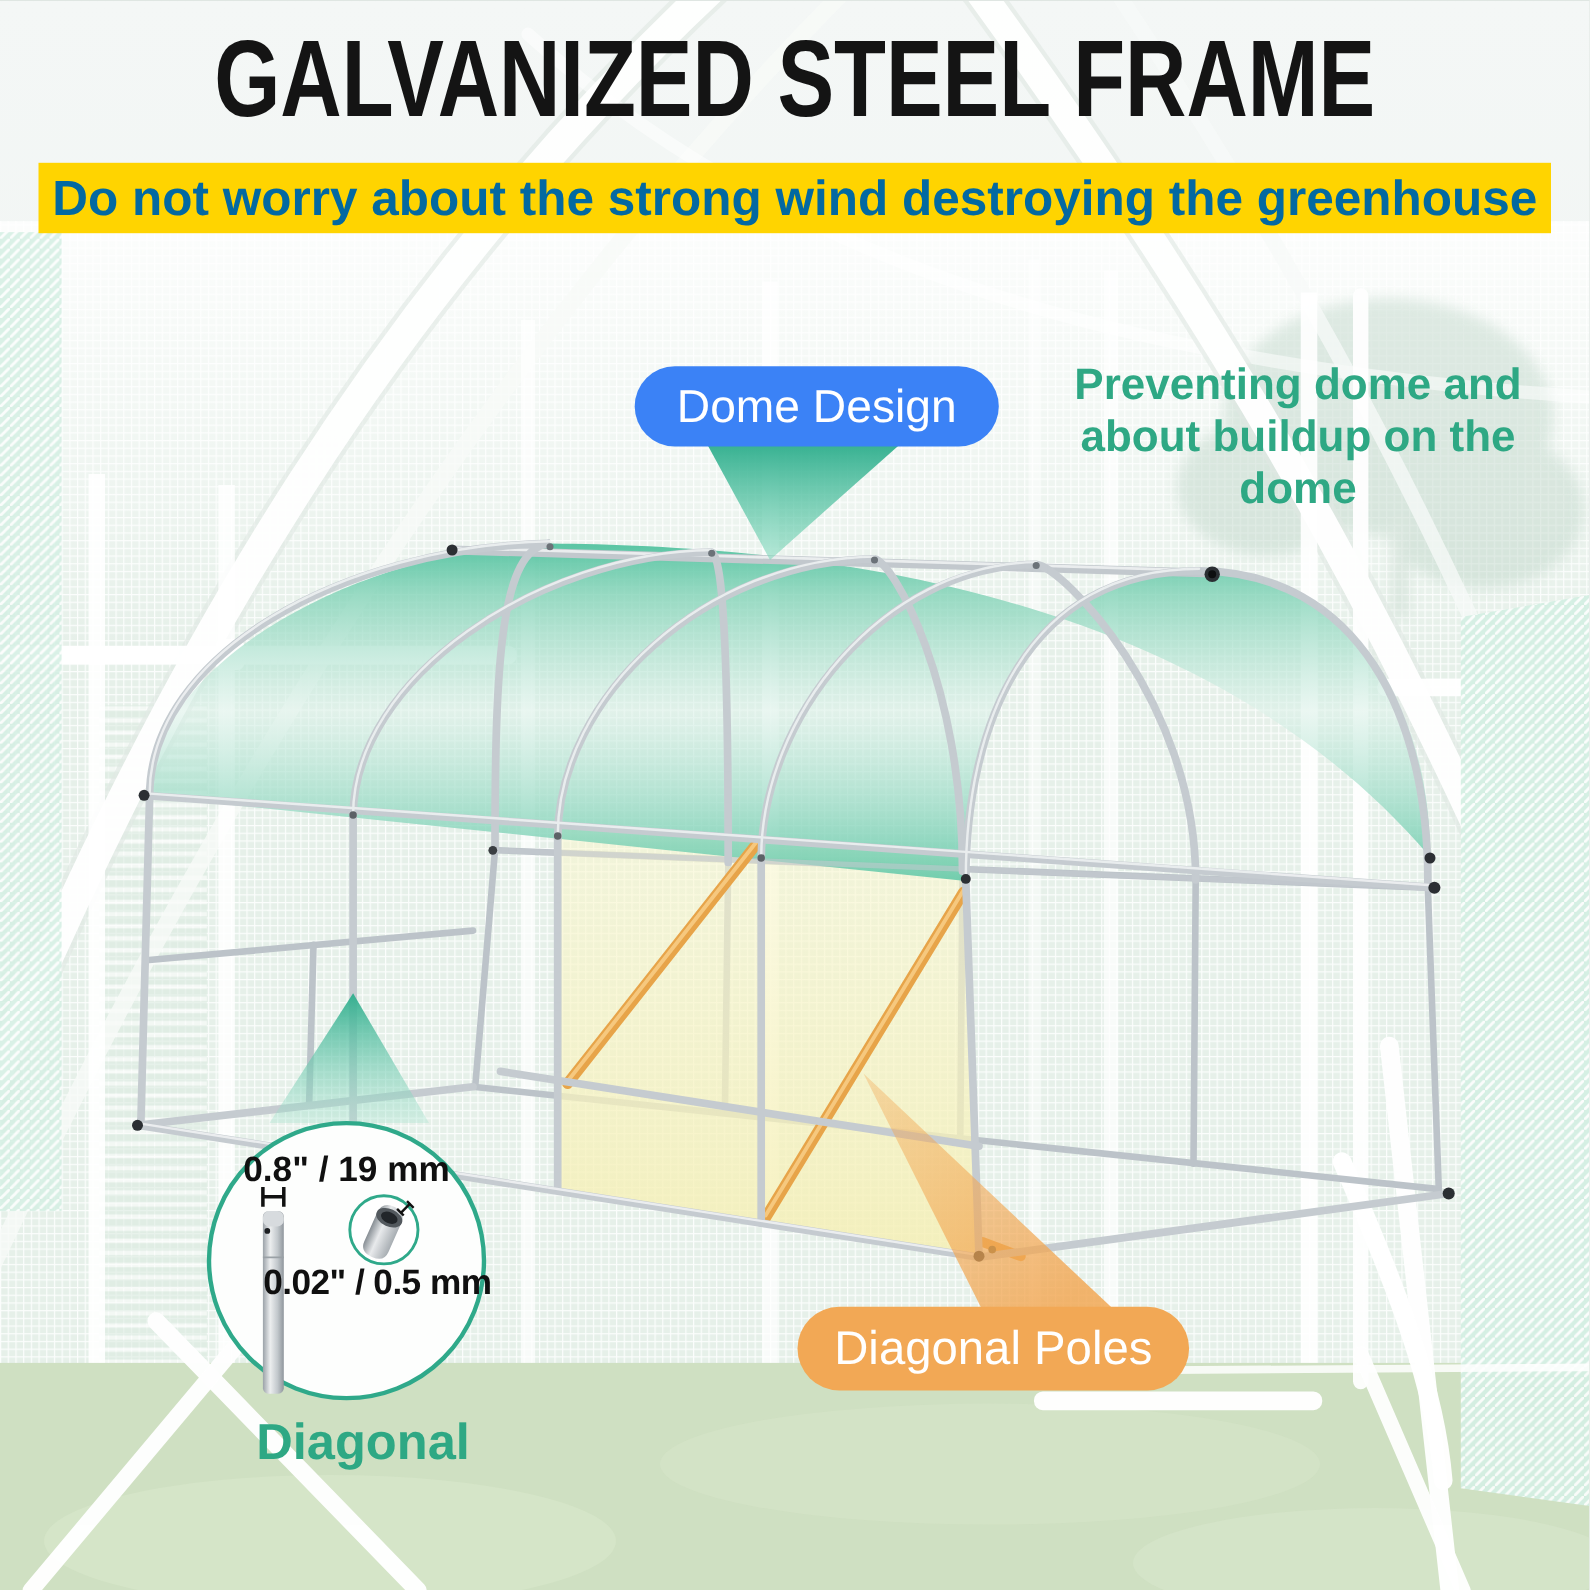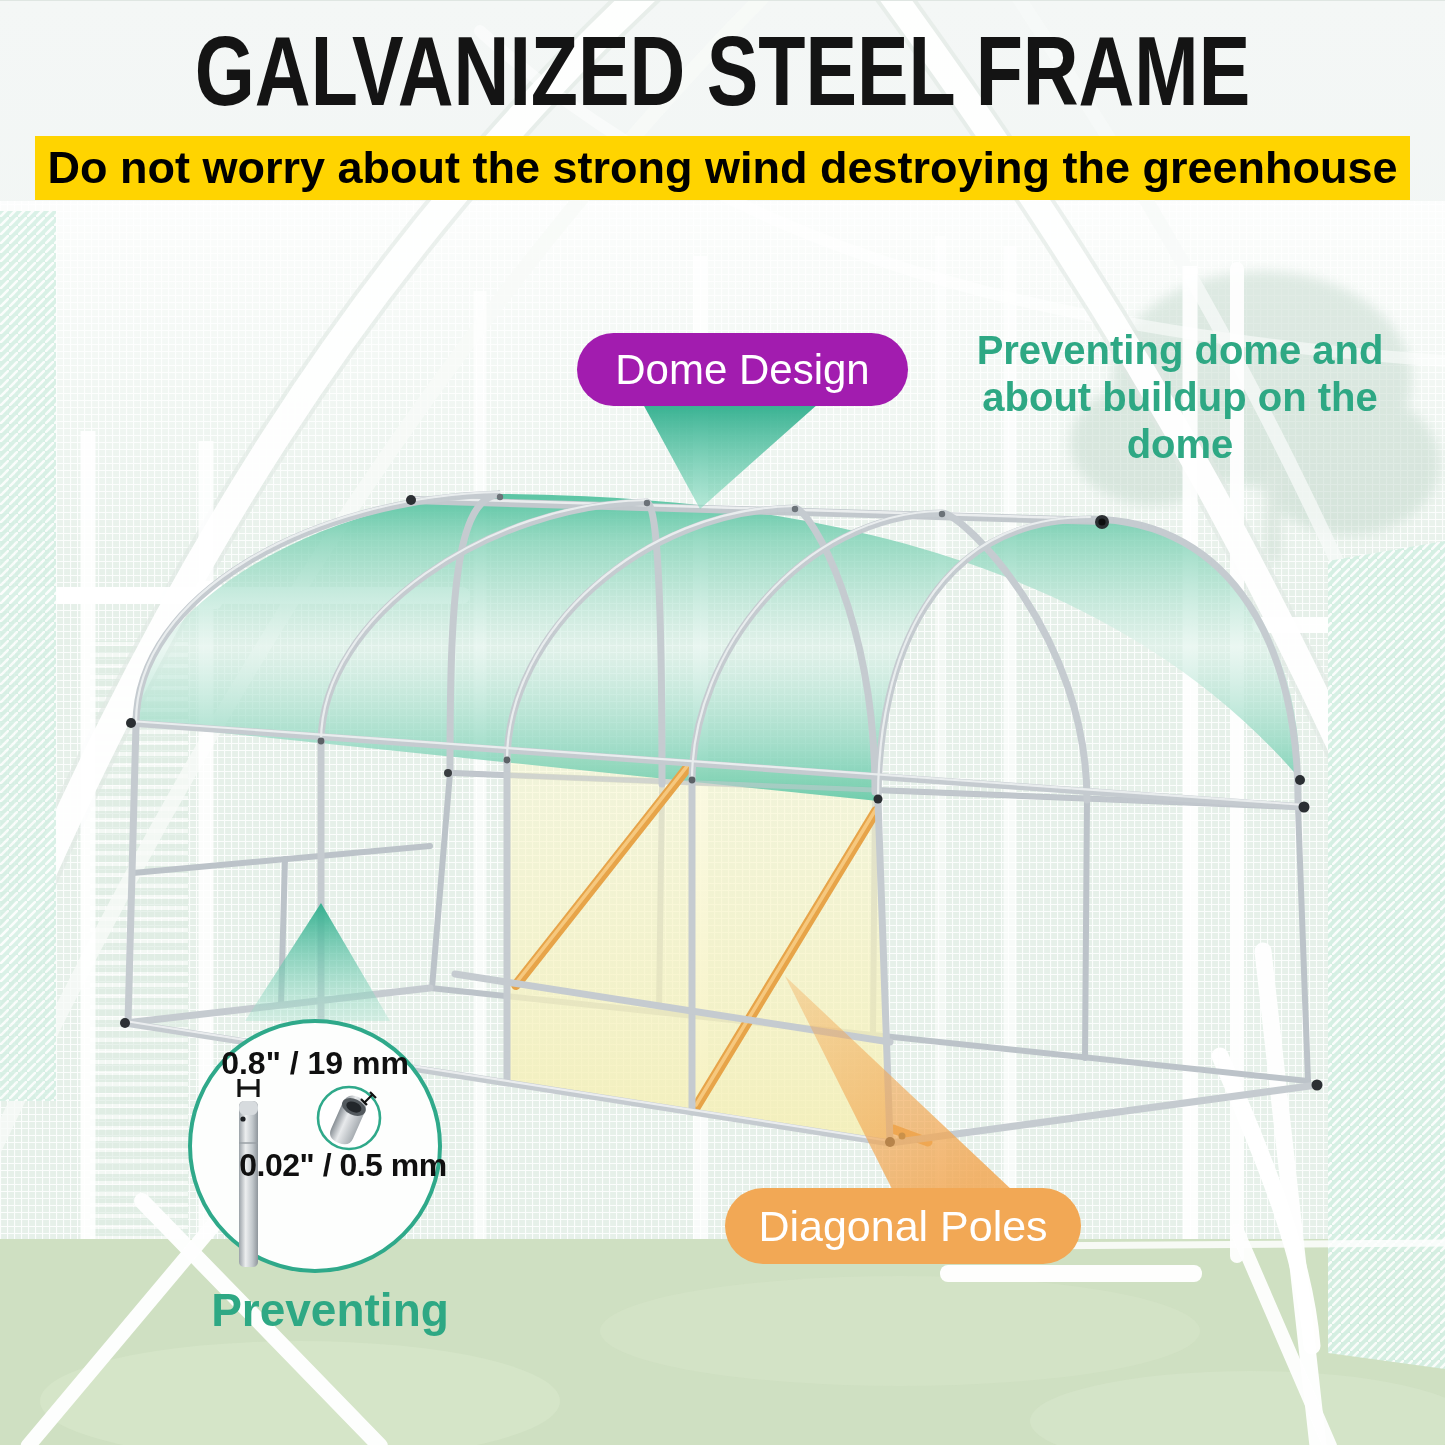--- a/index.html
+++ b/index.html
@@ -2,24 +2,24 @@
 <html><head>
 <meta charset="utf-8">
 <style>
   html,body{margin:0;padding:0;background:#dfe6e2;font-family:"Liberation Sans",sans-serif;}
   #stage{position:relative;width:1445px;height:1445px;margin:1px auto;overflow:hidden;background:#f3f6f5;}
   #scene{position:absolute;left:0;top:0;width:1445px;height:1445px;}
   .ov{position:absolute;box-sizing:border-box;}
   #page-title{left:0;right:0;top:16px;height:112px;line-height:108px;text-align:center;
     font-size:99px;font-weight:bold;color:#141414;letter-spacing:0px;
     transform:scaleX(0.78);transform-origin:50% 50%;white-space:nowrap;}
-  #banner{left:35px;top:135px;width:1375px;height:64px;background:#FFD400;
-    text-align:center;line-height:64px;font-size:45px;font-weight:bold;color:#000000;white-space:nowrap;}
+  #banner{left:35px;top:147px;width:1375px;height:64px;background:#FFD400;
+    text-align:center;line-height:64px;font-size:45px;font-weight:bold;color:#0369a1;white-space:nowrap;}
   .pill{border-radius:38px;text-align:center;color:#ffffff;white-space:nowrap;}
-  #pill-dome{left:577px;top:332px;width:331px;height:73px;line-height:73px;font-size:42px;background:#a21caf;}
+  #pill-dome{left:577px;top:332px;width:331px;height:73px;line-height:73px;font-size:42px;background:#3b82f6;}
   #pill-diag{left:725px;top:1187px;width:356px;height:76px;line-height:76px;font-size:43px;background:#F2A855;}
   #rain-note{left:930px;top:326px;width:500px;text-align:center;color:#2EA884;
     font-size:40px;font-weight:bold;line-height:47px;}
   #poles-note{left:110px;top:1282px;width:440px;text-align:center;color:#2EA884;
     font-size:46px;font-weight:bold;line-height:55px;}
   #inset{left:188px;top:1018px;width:254px;height:254px;border-radius:50%;
     background:#fdfefd;border:4px solid #2FA98A;}
   #inset .t1{position:absolute;left:0;top:22px;width:100%;text-align:center;
     font-size:32px;font-weight:bold;color:#101010;white-space:nowrap;}
   #inset .t2{position:absolute;left:36px;top:124px;width:230px;text-align:center;
@@ -293,16 +293,16 @@
         <line x1="169" y1="76" x2="175" y2="82"></line>
         <line x1="178" y1="69" x2="184" y2="75"></line>
       </g>
     </g>
   </svg>
   <div class="t1">0.8" / 19 mm</div>
   <div class="t2">0.02" / 0.5 mm</div>
 </div>
 
 <div class="ov" id="poles-note">
-  <div>Preventing</div>
+  <div>Diagonal</div>
 </div>
 
 </div>
 
 </body></html>

